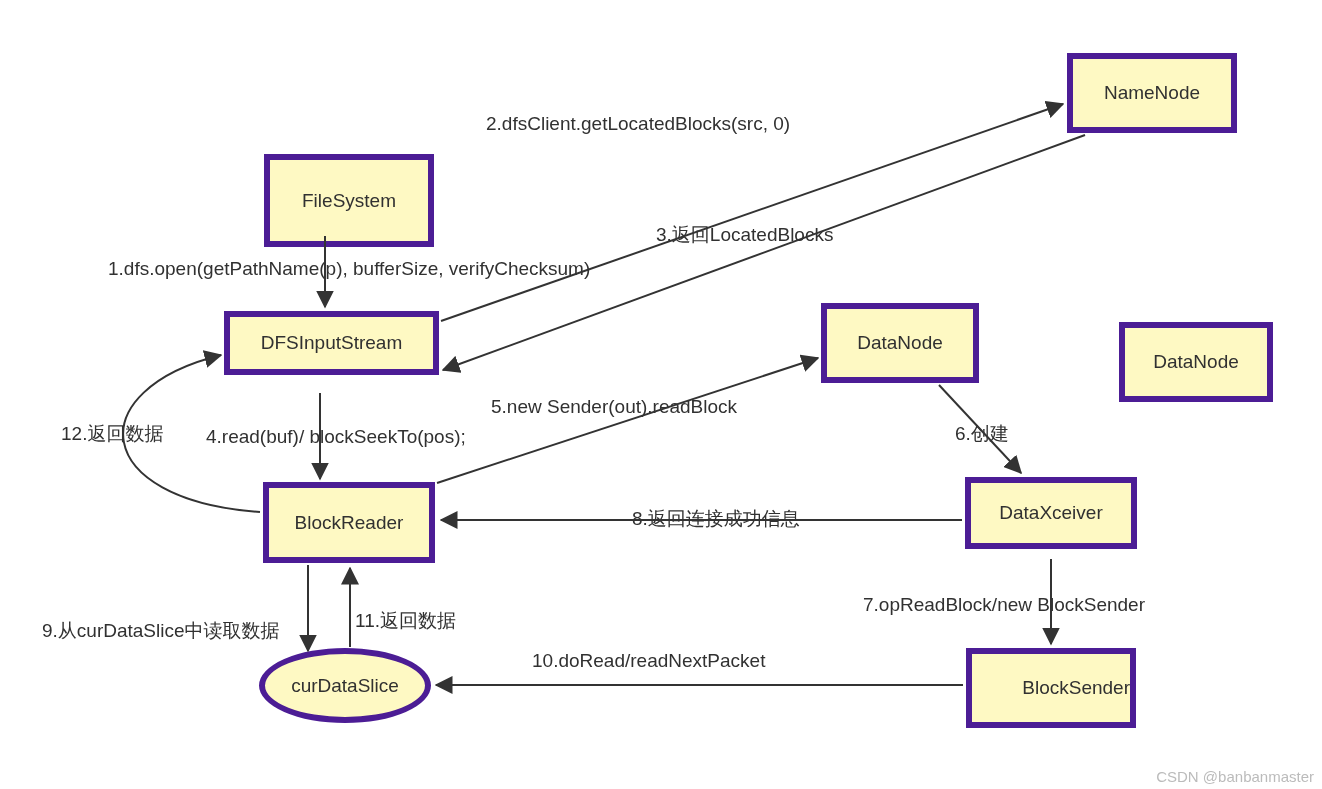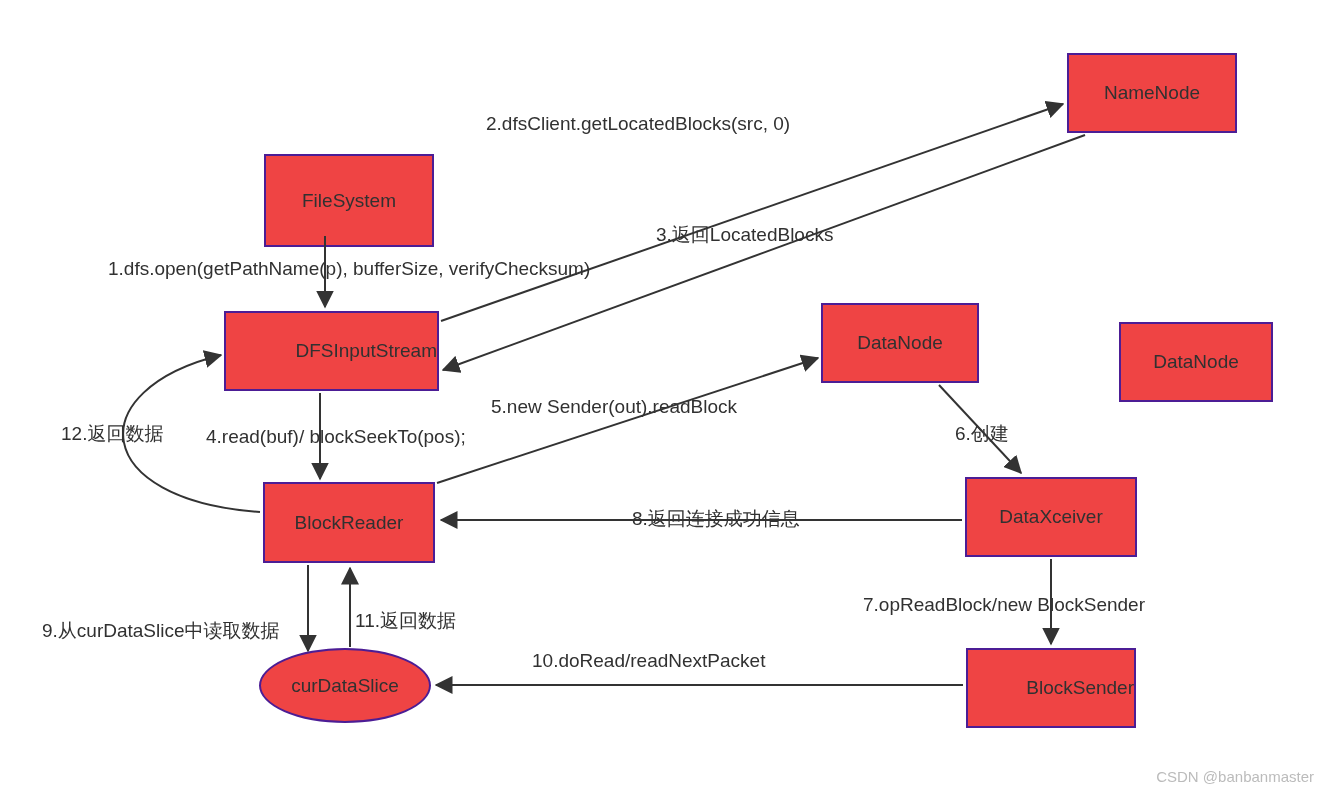--- a/index.html
+++ b/index.html
@@ -7,22 +7,22 @@
     padding: 0;
     width: 1322px;
     height: 789px;
     background: #ffffff;
     font-family: "Microsoft YaHei", "Segoe UI", Arial, sans-serif;
     position: relative;
     color: #313131;
   }
   .node {
     position: absolute;
-    border: 2px solid #4c1d95;
-    background: #ef4444;
+    border: 6px solid #4c1d95;
+    background: #fef9c3;
     display: flex;
     align-items: center;
     justify-content: center;
     font-size: 19px;
     box-sizing: border-box;
   }
   .ellipse {
     border-radius: 50%;
   }
   .edge-label {
@@ -47,21 +47,21 @@
     font-family: Arial, sans-serif;
   }
 </style>
 </head>
 <body>
 
 <div class="node" style="left:264px; top:154px; width:170px; height:93px;">
   <span>FileSystem</span>
 </div>
 
-<div class="node" style="left:224px; top:311px; width:215px; height:80px;justify-content:flex-end;">
+<div class="node" style="left:224px; top:311px; width:215px; height:64px;">
   <span>DFSInputStream</span>
 </div>
 
 <div class="node" style="left:263px; top:482px; width:172px; height:81px;">
   <span>BlockReader</span>
 </div>
 
 <div class="node ellipse" style="left:259px; top:648px; width:172px; height:75px;">
   <span>curDataSlice</span>
 </div>
@@ -71,21 +71,21 @@
 </div>
 
 <div class="node" style="left:821px; top:303px; width:158px; height:80px;">
   <span>DataNode</span>
 </div>
 
 <div class="node" style="left:1119px; top:322px; width:154px; height:80px;">
   <span>DataNode</span>
 </div>
 
-<div class="node" style="left:965px; top:477px; width:172px; height:80px;">
+<div class="node" style="left:965px; top:477px; width:172px; height:72px;">
   <span>DataXceiver</span>
 </div>
 
 <div class="node" style="left:966px; top:648px; width:170px; height:80px;justify-content:flex-end;">
   <span>BlockSender</span>
 </div>
 
 <div class="edge-label" style="left:108px; top:258px;">1.dfs.open(getPathName(p), bufferSize, verifyChecksum)</div>
 <div class="edge-label" style="left:486px; top:113px;">2.dfsClient.getLocatedBlocks(src, 0)</div>
 <div class="edge-label" style="left:656px; top:222px;">3.返回LocatedBlocks</div>

